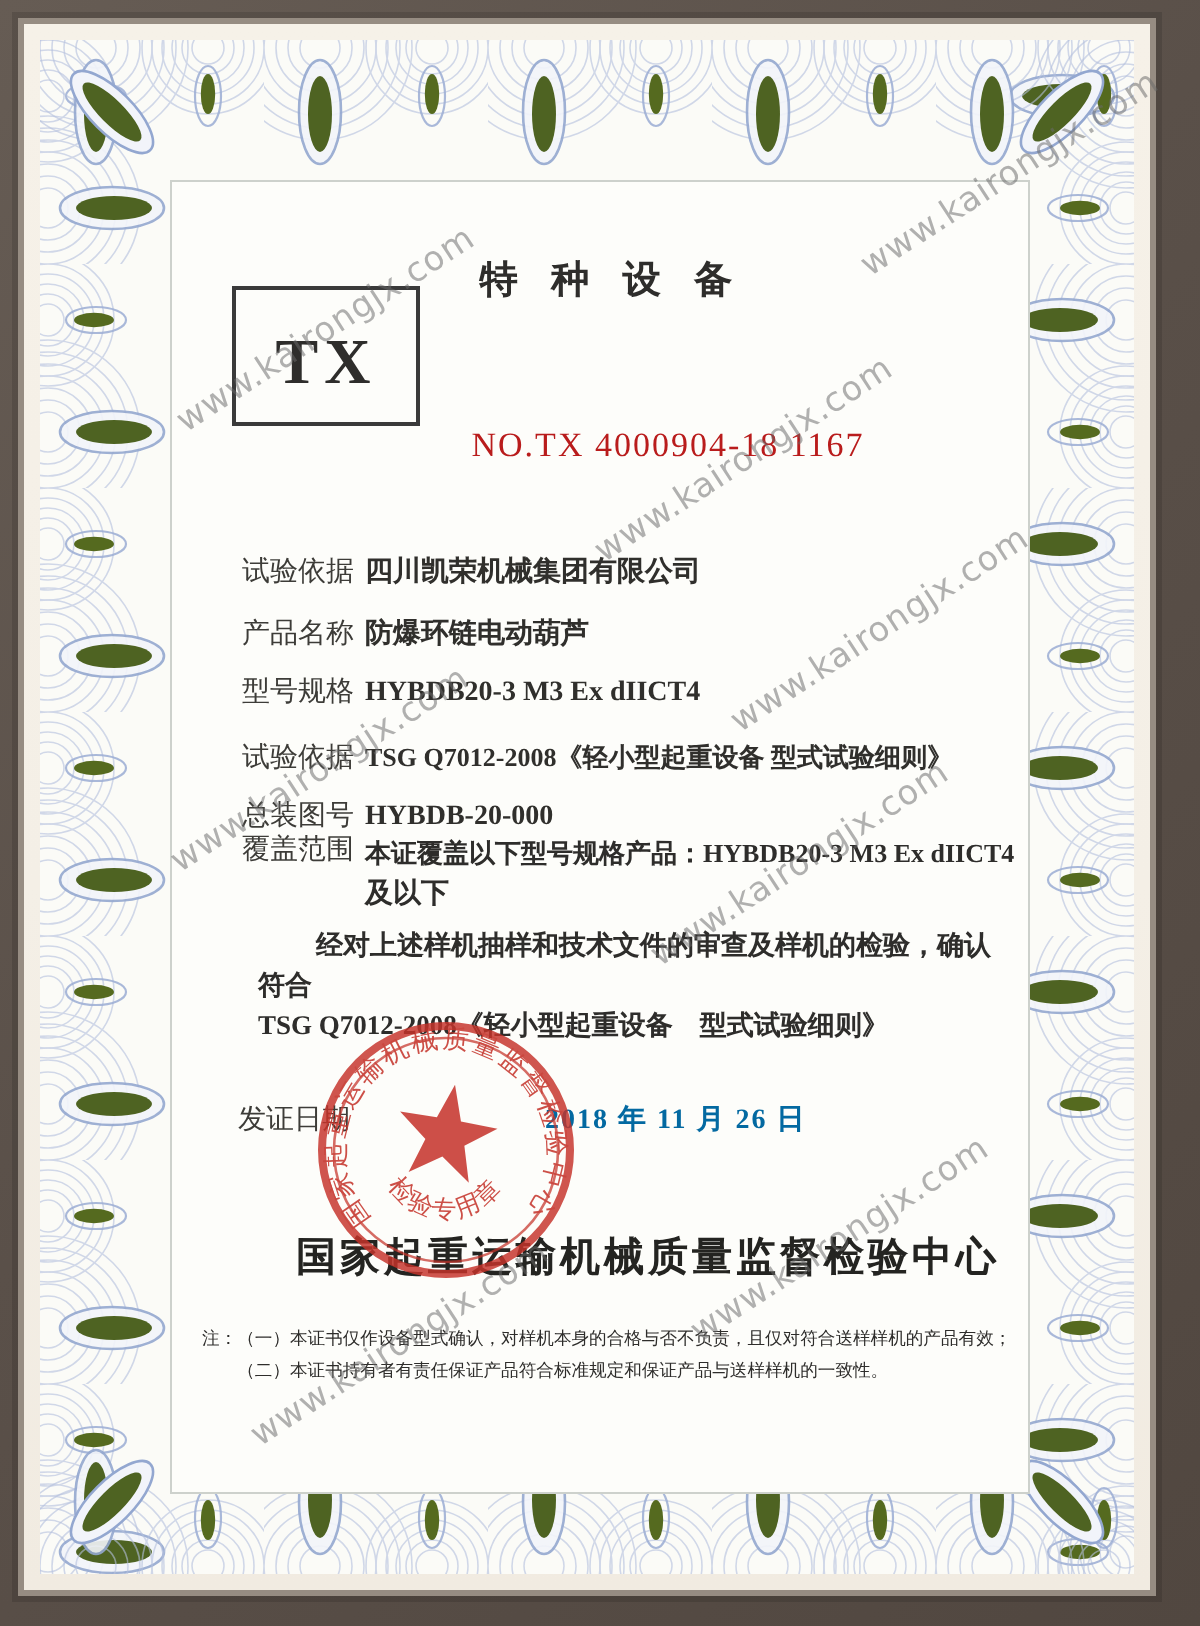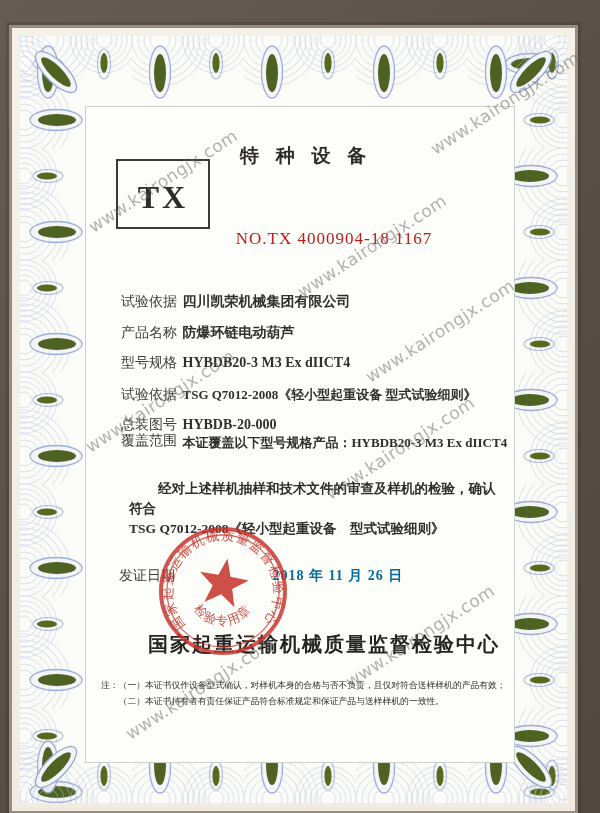--- a/index.html
+++ b/index.html
@@ -1,19 +1,19 @@
 <!DOCTYPE html>
 <html><head>
 <meta charset="utf-8">
 <style>
   html,body{margin:0;padding:0;}
   body{width:600px;height:813px;overflow:hidden;background:#5c524b;position:relative;
        font-family:"Liberation Serif", serif;}
   .frame{position:absolute;inset:0;background:linear-gradient(135deg,#665c54 0%,#5a5049 45%,#514740 100%);}
-  .paper{position:absolute;left:12px;top:28px;width:563px;height:783px;
+  .paper{position:absolute;left:12px;top:12px;width:563px;height:783px;
          background:linear-gradient(180deg,#f6f1e8 0%,#f4efe6 55%,#f1ebe1 100%);
          box-shadow:0 0 0 3px #968c82, 0 0 0 6px rgba(0,0,0,.12);}
   .border-deco{position:absolute;left:0;top:0;}
   .panel{position:absolute;left:73px;top:78px;width:430px;height:657px;
          background:#fdfdfa;border:1px solid #cdd1cc;box-sizing:border-box;}
   .panel *{position:absolute;color:#2e2d2b;}
   .supertitle{top:36px;left:220px;transform:translateX(-50%);font-size:19px;font-weight:700;
               letter-spacing:6px;white-space:nowrap;}
   .title{top:60px;left:276px;transform:translateX(-50%);font-size:38px;font-weight:700;
          letter-spacing:5px;white-space:nowrap;}
@@ -145,20 +145,21 @@
         <span class="fvalue" style="font-size:13px">TSG Q7012-2008《轻小型起重设备 型式试验细则》</span>
       </div>
       <div class="frow" style="top:294px">
         <span class="flabel">总装图号</span>
         <span class="fvalue">HYBDB-20-000</span>
       </div>
       <div class="frow" style="top:325px">
         <span class="flabel">覆盖范围</span>
         <span class="cover-block">
           <div style="font-size:13px">本证覆盖以下型号规格产品：HYBDB20-3 M3 Ex dIICT4</div>
+          <div>及以下</div>
         </span>
       </div>
 
       <div class="statement">
         <span style="position:static">经对上述样机抽样和技术文件的审查及样机的检验，确认符合</span><br>
         <span style="position:static">TSG Q7012-2008《轻小型起重设备　型式试验细则》</span>
       </div>
 
       <div class="issue">
         <span class="ilabel">发证日期</span>

